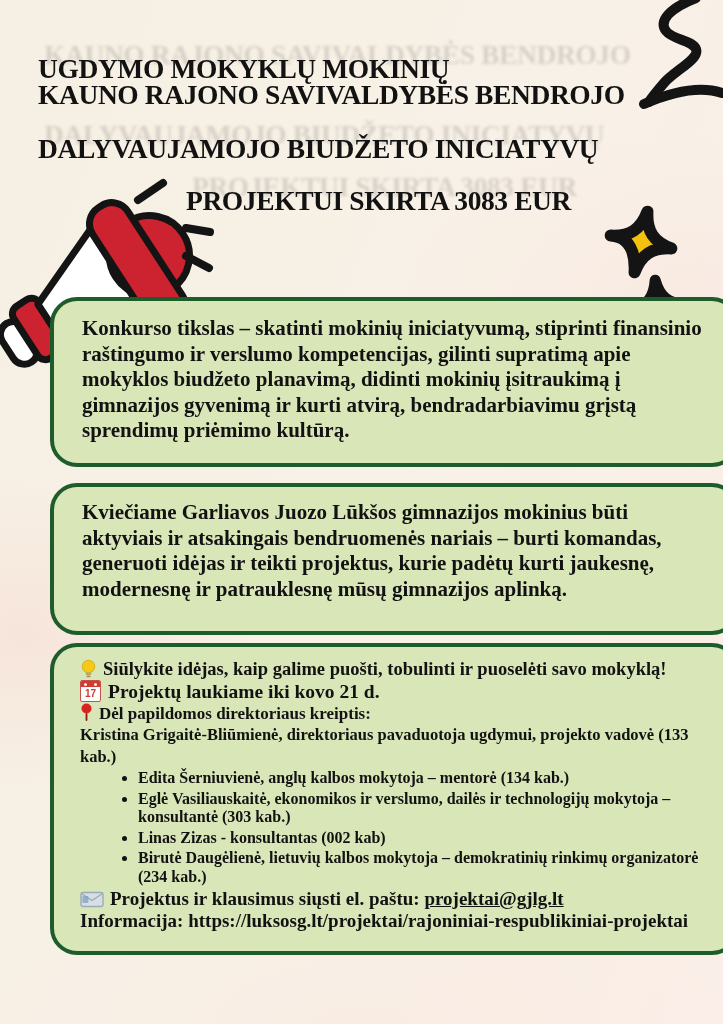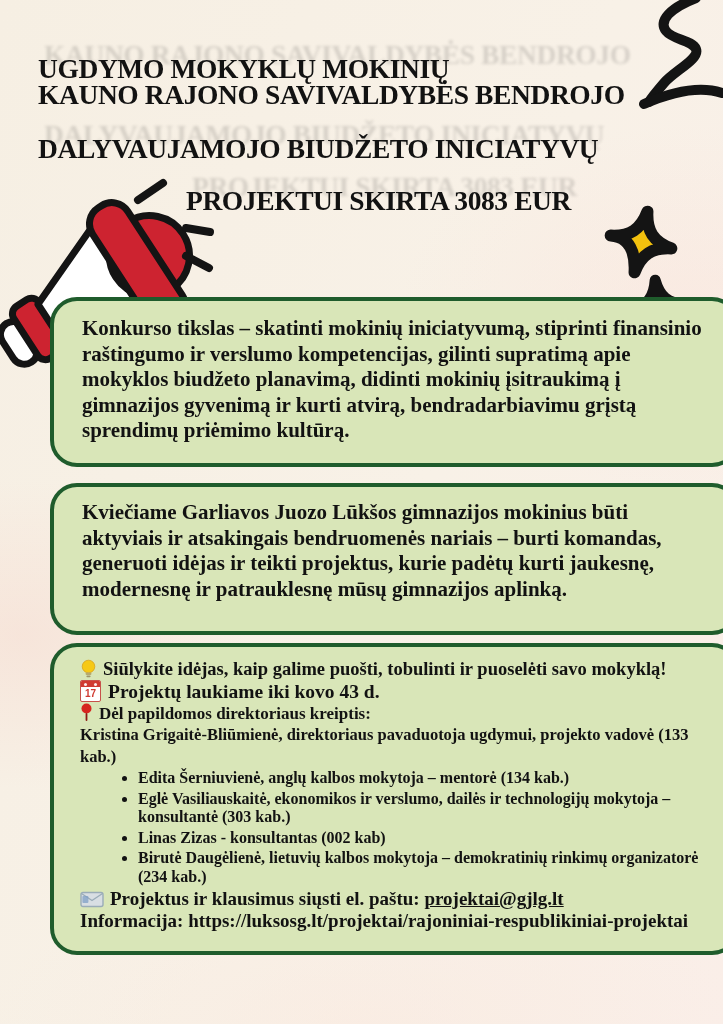--- a/index.html
+++ b/index.html
@@ -134,21 +134,21 @@
       </svg><span>Siūlykite idėjas, kaip galime puošti, tobulinti ir puoselėti savo mokyklą!</span>
     </p>
 
     <p class="info-line deadline">
       <span class="cal">
         <span class="cal-top">
             <i class="l"></i>
             <i class="r"></i>
           </span>
         <span class="cal-day">17</span>
-      </span><span>Projektų laukiame iki kovo 43 d.</span>
+      </span><span>Projektų laukiame iki kovo 21 d.</span>
     </p>
 
     <p class="info-line contact-h">
       <svg class="ic" width="13" height="19" viewBox="0 0 13 19">
         <circle cx="6.5" cy="5.5" r="5" fill="#d6251f"></circle>
         <rect x="5.6" y="10" width="1.8" height="8" rx="0.9" fill="#8d1713"></rect>
       </svg><span>Dėl papildomos direktoriaus kreiptis:</span>
     </p>
 
     <p class="info-line coordinator">Kristina Grigaitė-Bliūmienė, direktoriaus pavaduotoja ugdymui, projekto vadovė (133 kab.)</p>

